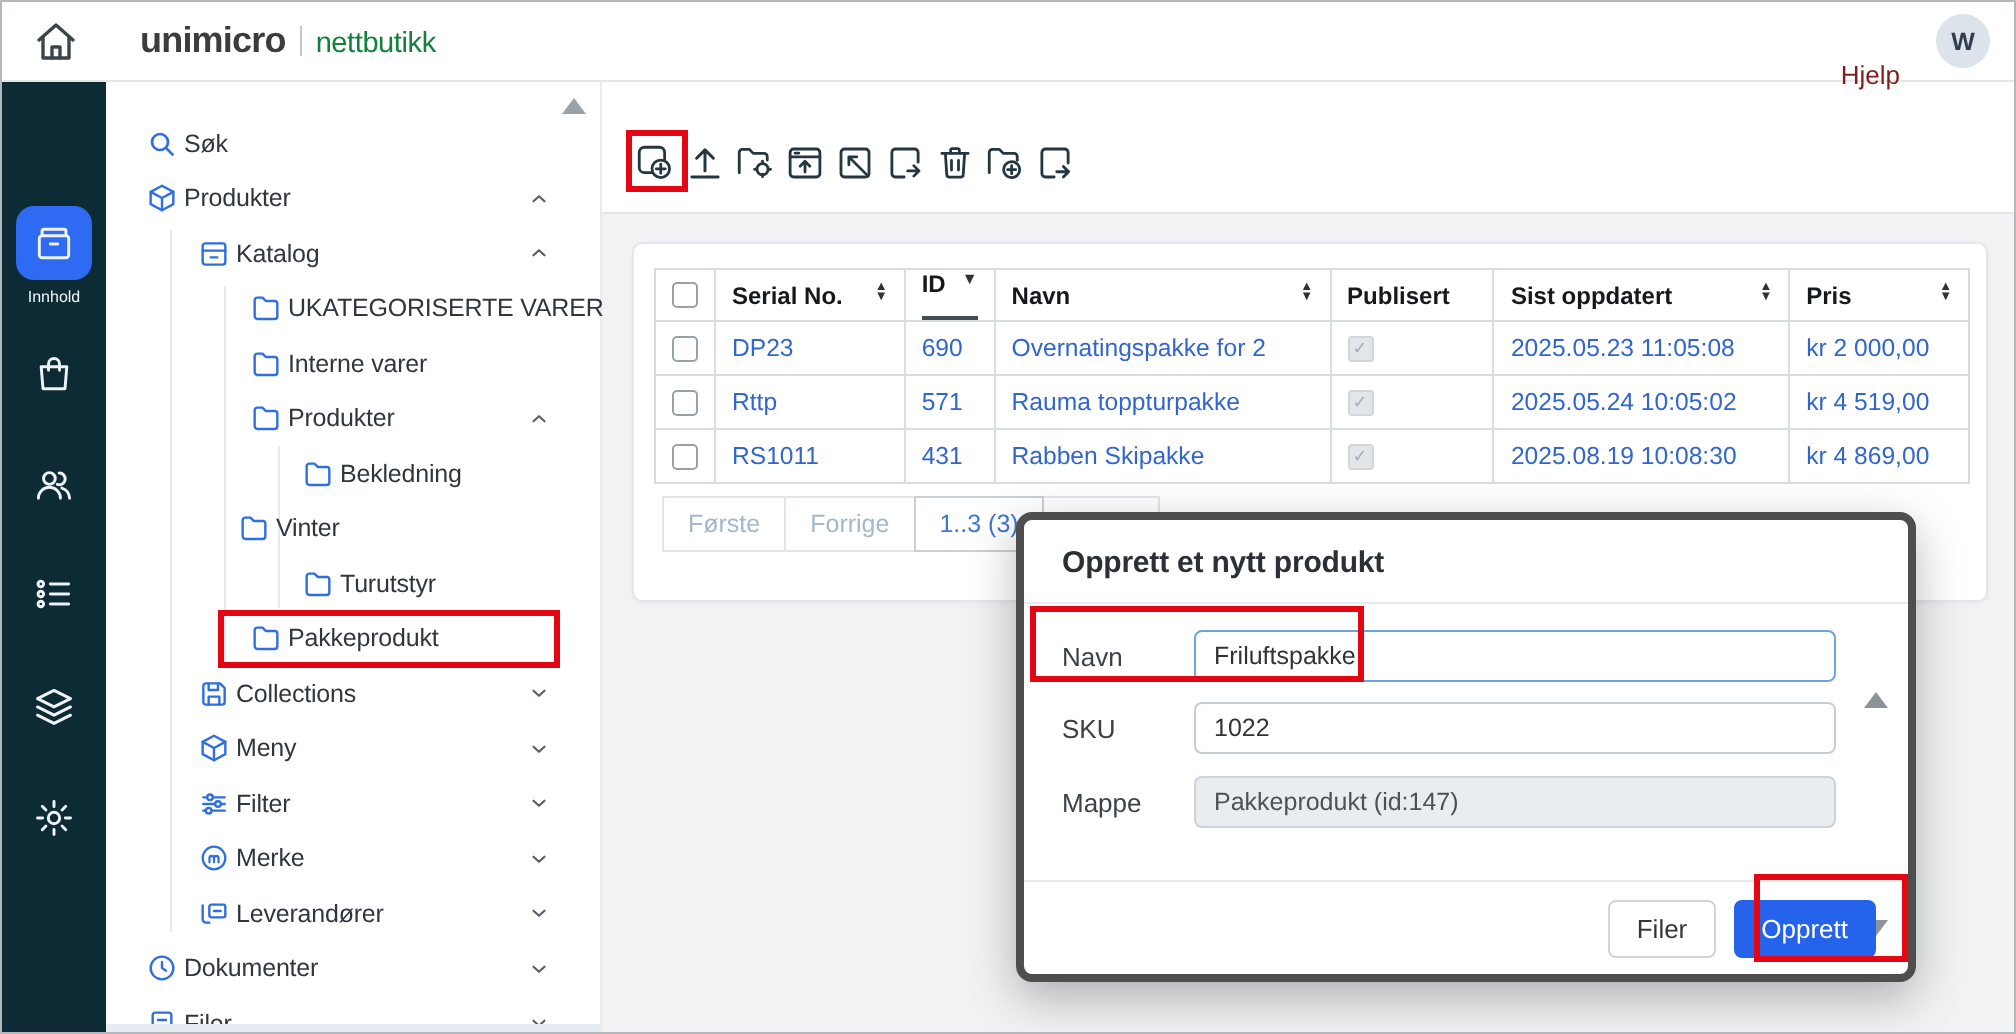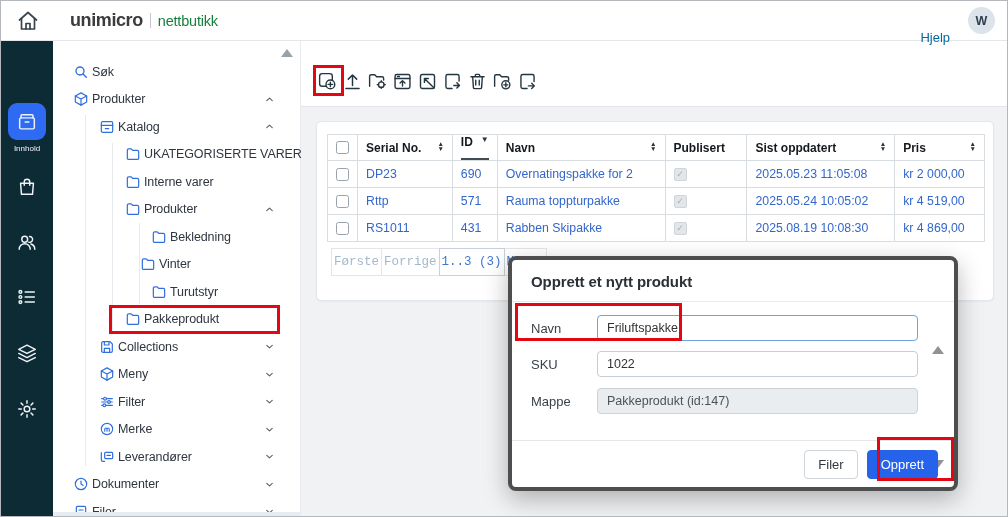--- a/index.html
+++ b/index.html
@@ -13,21 +13,21 @@
 
   
   .topbar { position:absolute; left:0; top:0; width:1008px; height:40px;
     background:#fff; border-bottom:1px solid #e4e7ea; z-index:4; display:flex; align-items:center; }
   .home-btn { margin-left:15px; width:24px; height:24px; color:#3a444c; cursor:pointer; }
   .brand { margin-left:30px; display:flex; align-items:baseline; }
   .brand-name { font-size:18px; font-weight:bold; letter-spacing:-0.4px; color:#3c3c3c; }
   .brand-sep { width:1px; height:15px; background:#c4c8cc; margin:0 7px; align-self:center; }
   .brand-product { font-size:14.5px; color:#15803d; letter-spacing:-0.2px; }
   .topbar-right { margin-left:auto; display:flex; align-items:center; margin-right:14px; }
-  .help-link { font-size:13px; color:#0369a1; margin-right:18px; cursor:pointer;margin-top:33px; }
+  .help-link { font-size:13px; color:#7f1d1d; margin-right:18px; cursor:pointer;margin-top:33px; }
   .avatar { width:27px; height:27px; border-radius:50%; background:#dde3ea; color:#2f4050;
     font-size:12.5px; font-weight:bold; display:flex; align-items:center; justify-content:center; cursor:pointer; }
 
   
   .rail { position:absolute; left:0; top:40px; width:52px; height:477px; background:#0c2b35; z-index:3; }
   .rail-item { position:absolute; left:0; width:52px; display:flex; flex-direction:column; align-items:center; cursor:pointer; }
   .rail-tile { width:38px; height:37px; border-radius:9px; background:#2e6bf2; display:flex; align-items:center; justify-content:center; }
   .rail-ic { width:22px; height:22px; color:#eef3f5; }
   .rail-label { margin-top:4px; font-size:8px; color:#f2f6f8; }
 
@@ -63,22 +63,22 @@
   .sort-desc { margin-left:auto; font-size:8px; color:#2b3238; }
   .th-id .th-inner { border-bottom:2px solid #454b52; height:100%; }
   .cbx { width:13px; height:13px; border:1.5px solid #98a2ab; border-radius:2.5px; background:#fff; cursor:pointer; }
   .pub-check { width:13px; height:13px; border:1px solid #d0d5d9; border-radius:2px; background:#e3e6e9;
     color:#a6adb4; font-size:9px; display:flex; align-items:center; justify-content:center; }
   .cell-link { color:#36c; text-decoration:none; cursor:pointer; }
   .cell-blue { color:#36c; }
 
   
   .pagination { position:absolute; left:15px; top:126px; display:flex; }
-  .page-btn { height:28px; padding:0 2px; background:#fff; border:1px solid #e2e6ea; font-size:12.5px;
-    display:flex; align-items:center; margin-left:-1px; cursor:pointer;font-family:Liberation Mono, monospace; }
+  .page-btn { height:28px; padding:0 12px; background:#fff; border:1px solid #e2e6ea; font-size:12.5px;
+    display:flex; align-items:center; margin-left:-1px; cursor:pointer; }
   .page-btn.disabled { color:#a3b8ca; }
   .page-btn.current { border-color:#c9d0d7; color:#3f78d1; z-index:1; }
   .page-btn.normal { color:#3f78d1; }
 
   
   .modal { position:absolute; left:507px; top:255px; width:450px; height:235px; background:#fff;
     border:4px solid #4e4e4e; border-radius:8px; box-shadow:0 8px 24px rgba(0,0,0,.28); z-index:5; }
   .modal-title { padding:13px 19px 11px 19px; font-size:15px; font-weight:bold; color:#2b3036; letter-spacing:-0.1px; }
   .modal-divider { height:1px; background:#e7eaed; }
   .modal-body { position:relative; height:136px; }
@@ -257,21 +257,21 @@
           </span>
         </div>
         <div class="nav-item" style="padding-left: 98px;">
           <span class="nav-ic">
             <svg viewBox="0 0 24 24" fill="none" stroke="currentColor" stroke-width="1.8" stroke-linecap="round" stroke-linejoin="round" style="width:100%;height:100%">
               <path d="M3.5 18.2V6.2a2 2 0 0 1 2-2h3.8L11.8 6.7h6.7a2 2 0 0 1 2 2v9.5a2 2 0 0 1-2 2H5.5a2 2 0 0 1-2-2Z"></path>
             </svg>
           </span>
     <span class="nav-label">Bekledning</span>
         </div>
-        <div class="nav-item" style="padding-left: 87px;">
+        <div class="nav-item" style="padding-left: 66px;">
           <span class="nav-ic">
             <svg viewBox="0 0 24 24" fill="none" stroke="currentColor" stroke-width="1.8" stroke-linecap="round" stroke-linejoin="round" style="width:100%;height:100%">
               <path d="M3.5 18.2V6.2a2 2 0 0 1 2-2h3.8L11.8 6.7h6.7a2 2 0 0 1 2 2v9.5a2 2 0 0 1-2 2H5.5a2 2 0 0 1-2-2Z"></path>
             </svg>
           </span>
     <span class="nav-label">Vinter</span>
         </div>
         <div class="nav-item" style="padding-left: 98px;">
           <span class="nav-ic">
             <svg viewBox="0 0 24 24" fill="none" stroke="currentColor" stroke-width="1.8" stroke-linecap="round" stroke-linejoin="round" style="width:100%;height:100%">

